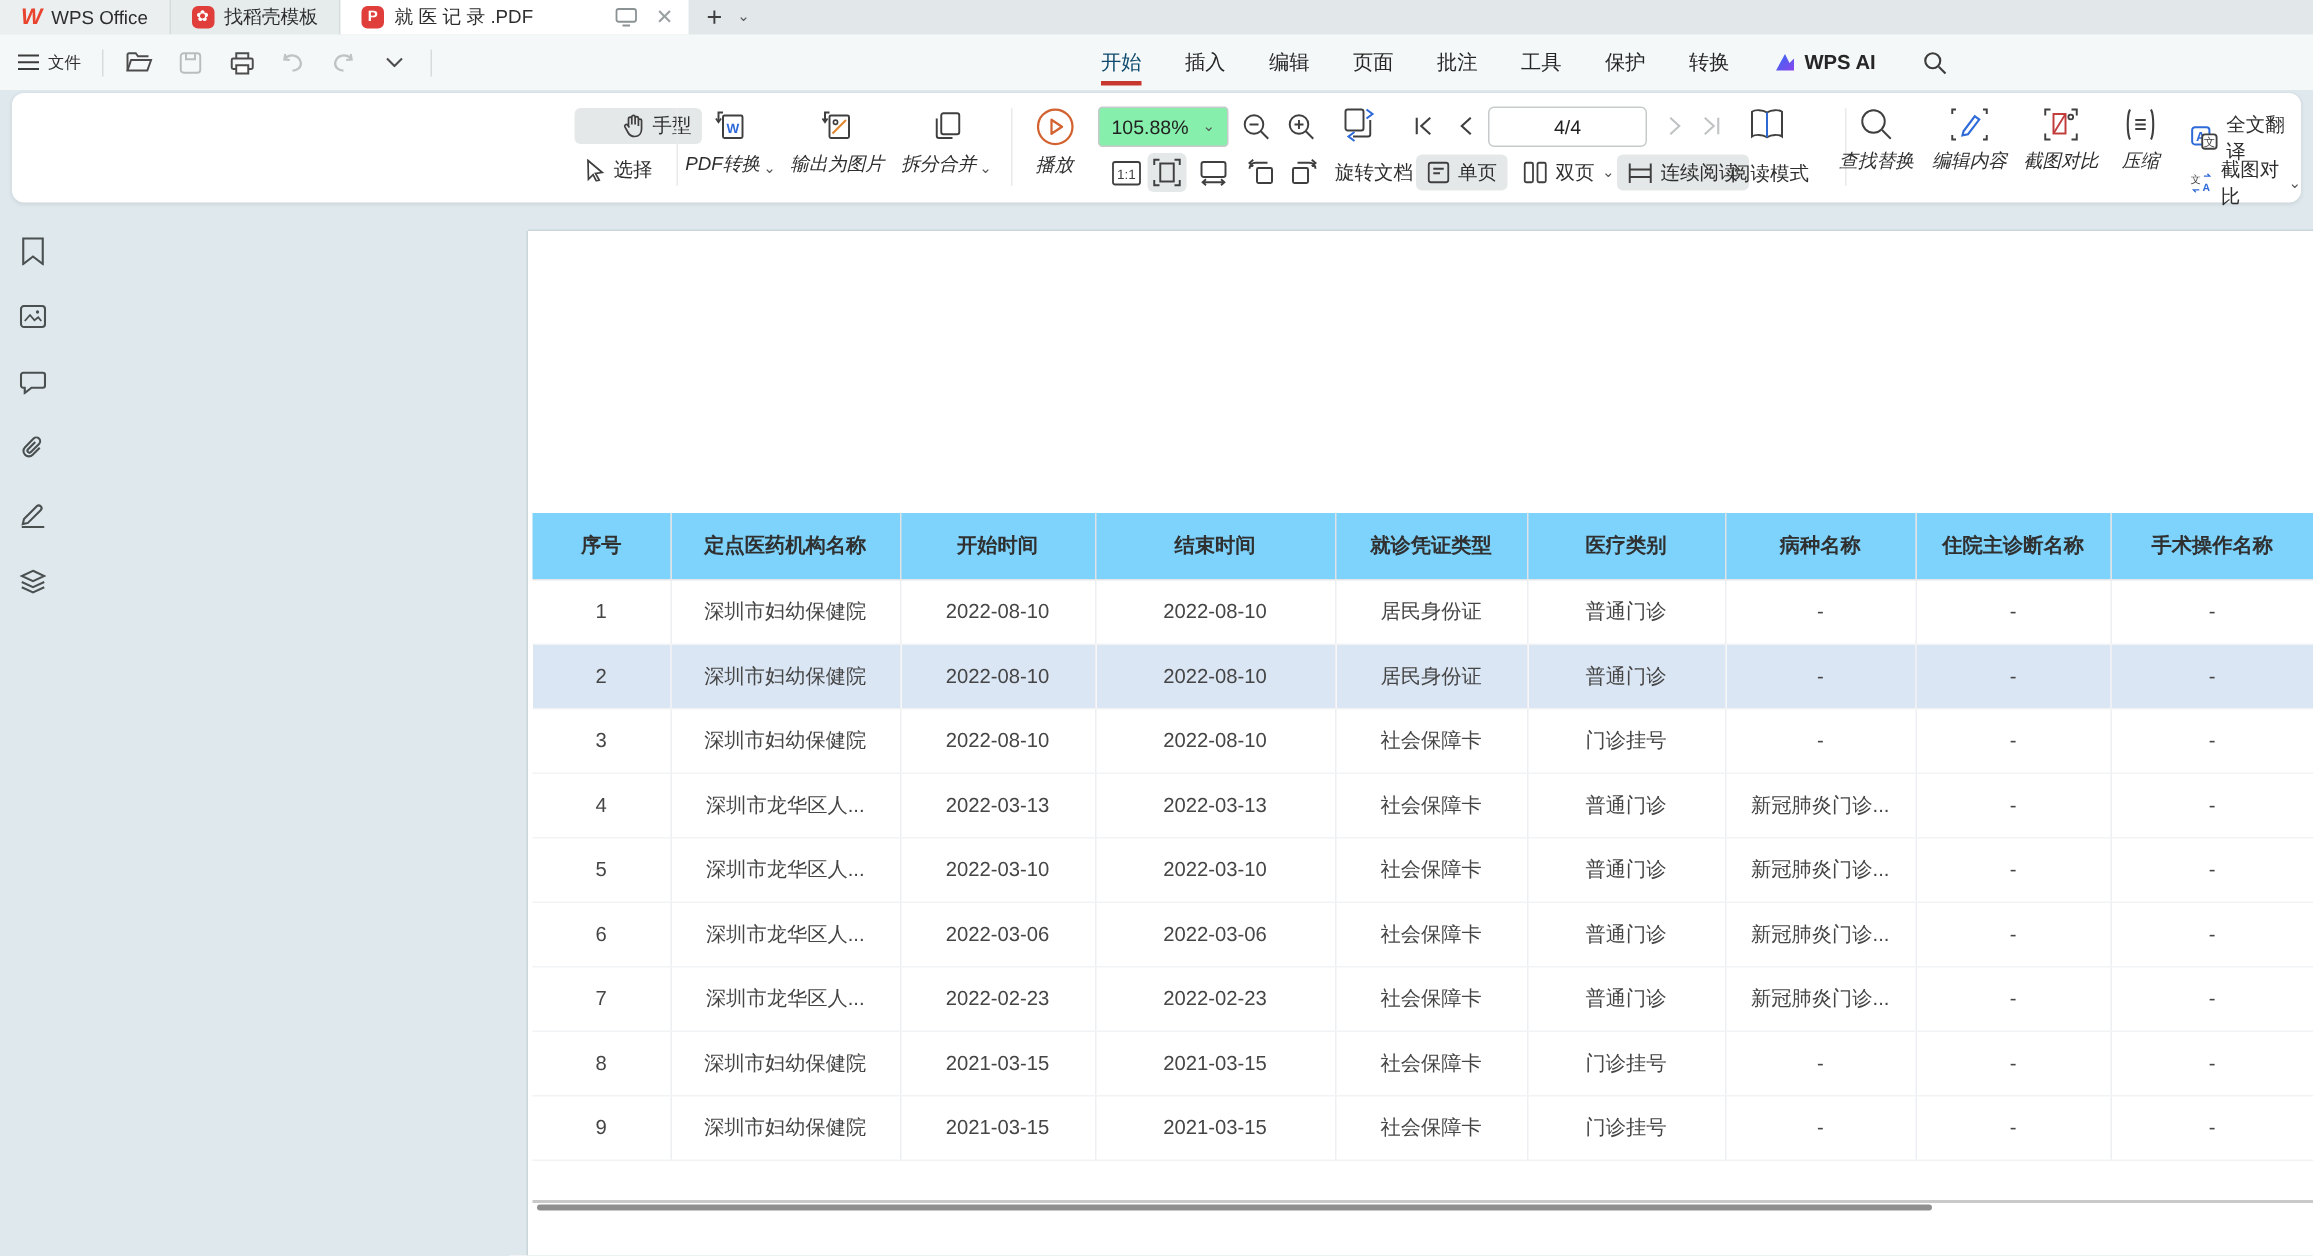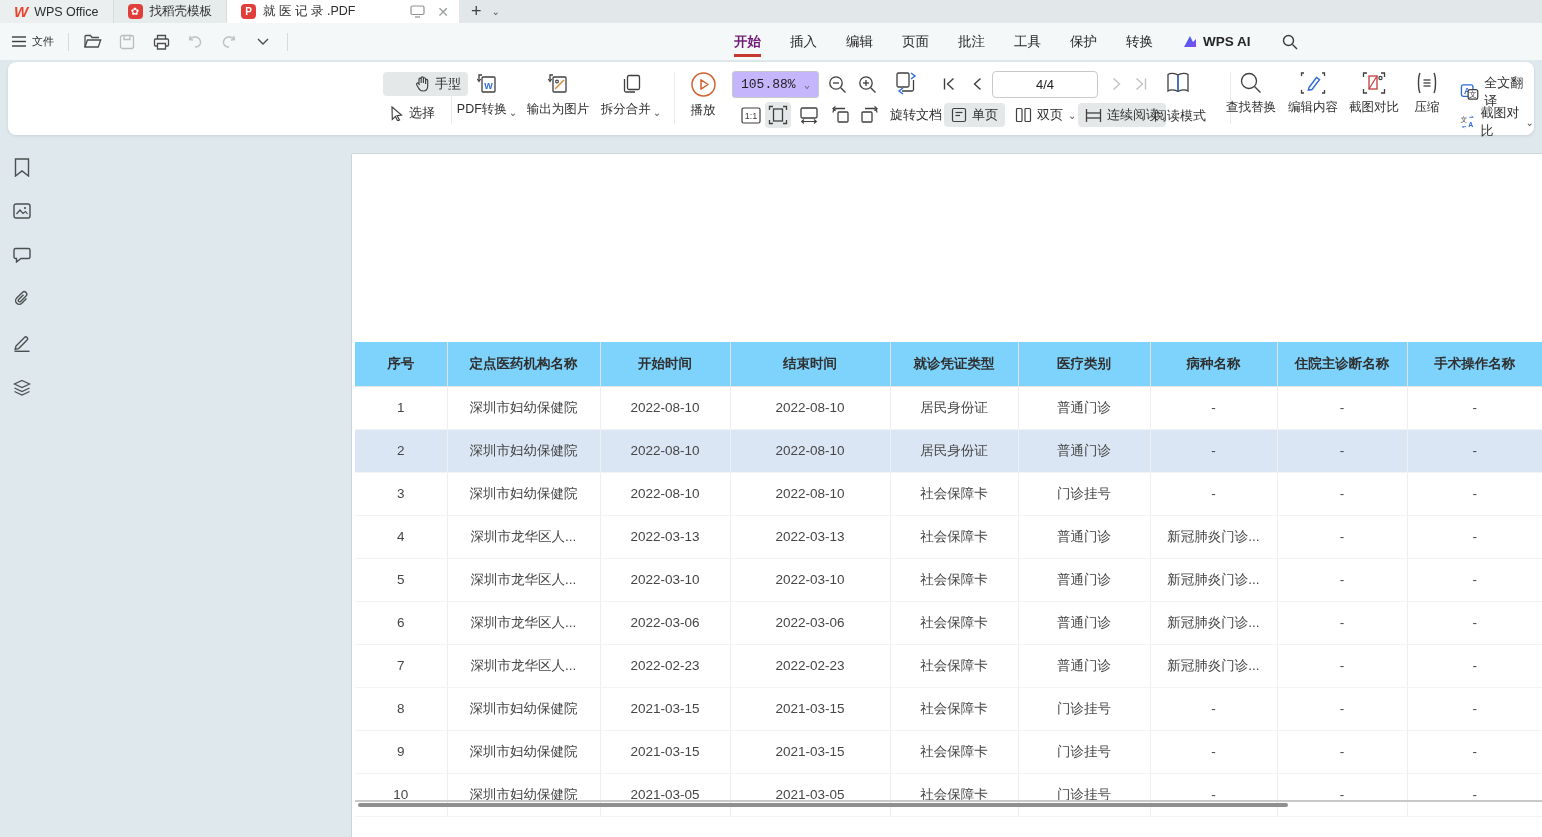--- a/index.html
+++ b/index.html
@@ -20,32 +20,32 @@
   .chev { font-size:10px; color:#555; }
 
   
   .menubar { position:absolute; left:0; top:23px; width:1542px; height:37px; background:#f5f8f8; display:flex; align-items:center; }
   .mb-left { display:flex; align-items:center; gap:14px; padding-left:12px; }
   .filebtn { display:flex; align-items:center; gap:6px; font-size:11px; color:#2e2e2e; }
   .vdiv { width:1px; height:18px; background:#d7dbdb; }
   .qicon { width:20px; height:20px; display:flex; align-items:center; justify-content:center; }
   .menus { position:absolute; left:734px; top:0; height:37px; display:flex; align-items:center; gap:29px; }
   .menu-item { font-size:13.5px; color:#262626; position:relative; padding:8px 0; cursor:default; }
-  .menu-item.active { color:#701a75; font-weight:bold; }
+  .menu-item.active { color:#0c4a6e; font-weight:normal; }
   .menu-item.active::after { content:""; position:absolute; left:0; right:0; bottom:2px; height:3px; background:#c7372e; }
   .ai-item { display:flex; align-items:center; gap:5px; font-size:13.5px; color:#262626;font-weight:bold; }
 
   
   .ribbon { position:absolute; left:8px; top:62px; width:1526px; height:73px; background:#ffffff; border-radius:8px; box-shadow:0 1px 3px rgba(60,80,90,.14); }
   .rb-div { position:absolute; top:10px; height:52px; width:1px; background:#e9eaea; }
   .pill { position:absolute; display:flex; align-items:center; gap:5px; padding:3px 7px; border-radius:4px; font-size:13px; color:#2e2e2e; cursor:default; }
   .pill.sel { background:#e5e8e8; }
   .bigbtn { position:absolute; width:74px; display:flex; flex-direction:column; align-items:center; gap:4px; top:9px; font-size:12.5px; color:#2e2e2e; }
-  .bigbtn .lbl { display:flex; align-items:flex-end; gap:2px; white-space:nowrap; }
-  .zoombox { position:absolute; left:724px; top:9px; width:87px; height:27px; border:1px solid #c6cacb; border-radius:3px; display:flex; align-items:center; justify-content:space-between; padding:0 8px; font-size:13px; color:#222; background:#c4b5fd;font-family:Liberation Mono, monospace; }
+  .bigbtn .lbl { display:flex; align-items:flex-end; gap:2px; white-space:nowrap;font-style:italic; }
+  .zoombox { position:absolute; left:724px; top:9px; width:87px; height:27px; border:1px solid #c6cacb; border-radius:3px; display:flex; align-items:center; justify-content:space-between; padding:0 8px; font-size:13px; color:#222; background:#86efac; }
   .pagebox { position:absolute; left:984px; top:9px; width:106px; height:27px; border:1px solid #c6cacb; border-radius:4px; display:flex; align-items:center; justify-content:center; font-size:13px; color:#222; background:#fff; }
   .iconbtn { position:absolute; width:26px; height:26px; display:flex; align-items:center; justify-content:center; border-radius:4px; }
   .iconbtn.sel { background:#e5e8e8; }
   .navbtn { color:#3d3d3d; font-size:14px; }
   .navbtn.dis { color:#c0c3c4; }
   .rtxt { position:absolute; font-size:13px; color:#2e2e2e; white-space:nowrap; }
   .stackbtn { position:absolute; display:flex; align-items:center; gap:5px; font-size:13px; color:#2e2e2e; }
 
   
   .sidebar { position:absolute; left:0; top:135px; width:44px; bottom:0; display:flex; flex-direction:column; align-items:center; padding-top:22px; gap:24px; }
@@ -577,28 +577,17 @@
           <td>9</td>
           <td>深圳市妇幼保健院</td>
           <td>2021-03-15</td>
           <td>2021-03-15</td>
           <td>社会保障卡</td>
           <td>门诊挂号</td>
           <td>-</td>
           <td>-</td>
           <td>-</td>
         </tr>
-        <tr>
-          <td>10</td>
-          <td>深圳市妇幼保健院</td>
-          <td>2021-03-05</td>
-          <td>2021-03-05</td>
-          <td>社会保障卡</td>
-          <td>门诊挂号</td>
-          <td>-</td>
-          <td>-</td>
-          <td>-</td>
-        </tr>
       </tbody>
   </table>
   <div class="hscroll-track"></div>
   <div class="hscroll-thumb"></div>
 </div>
 
 </body></html>

